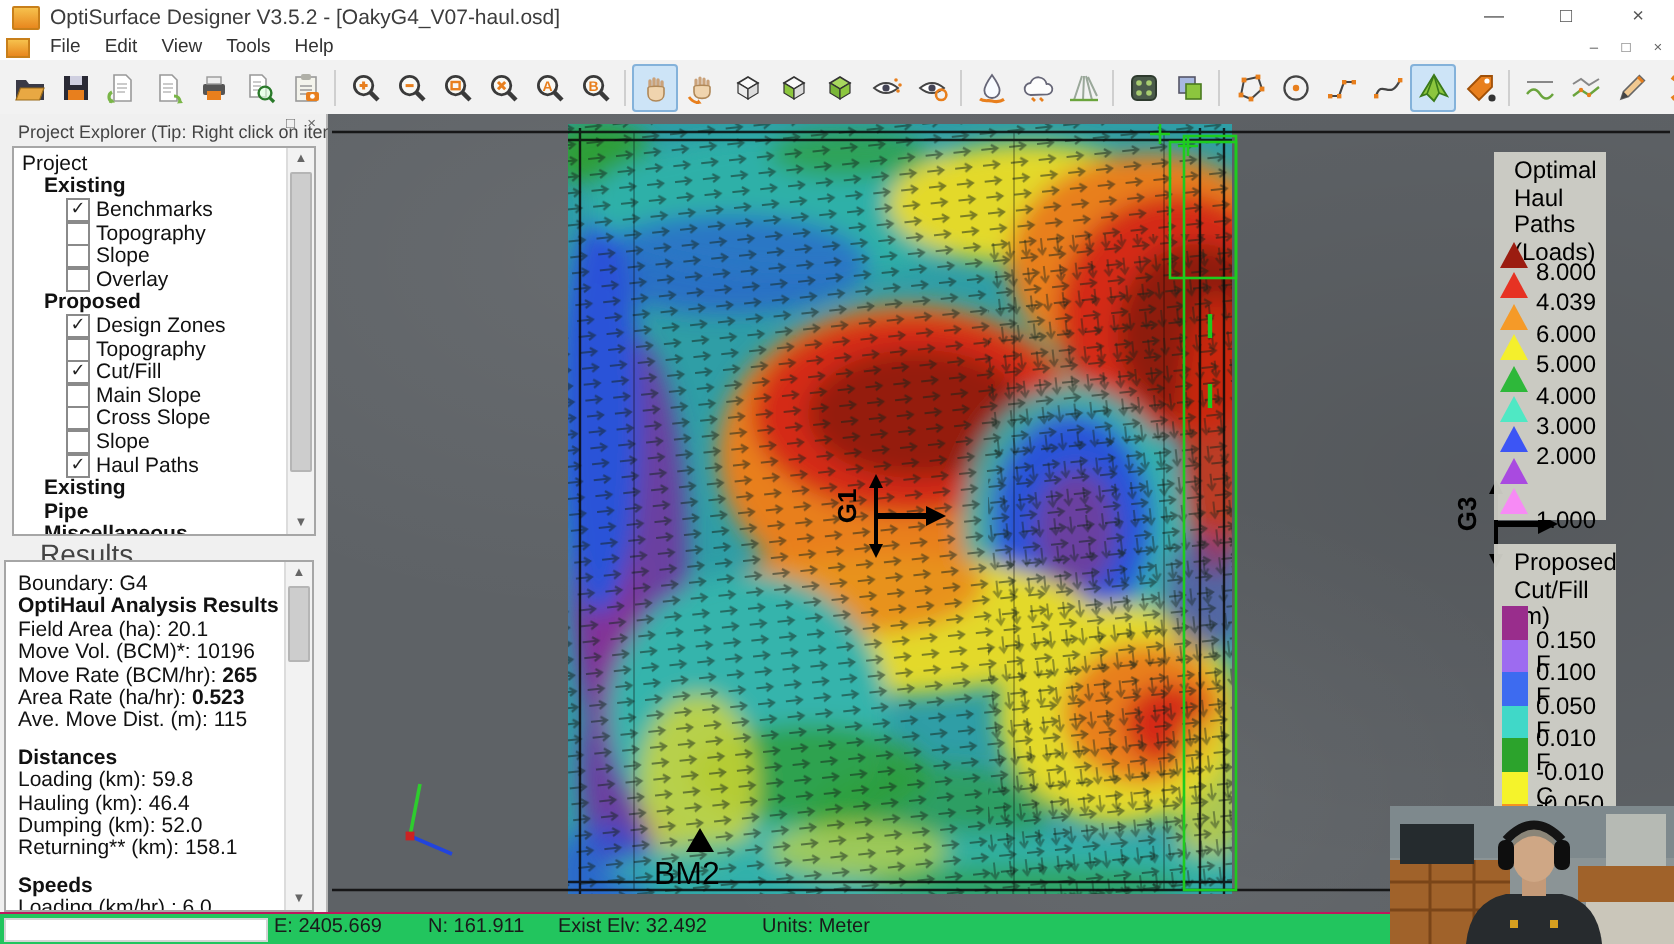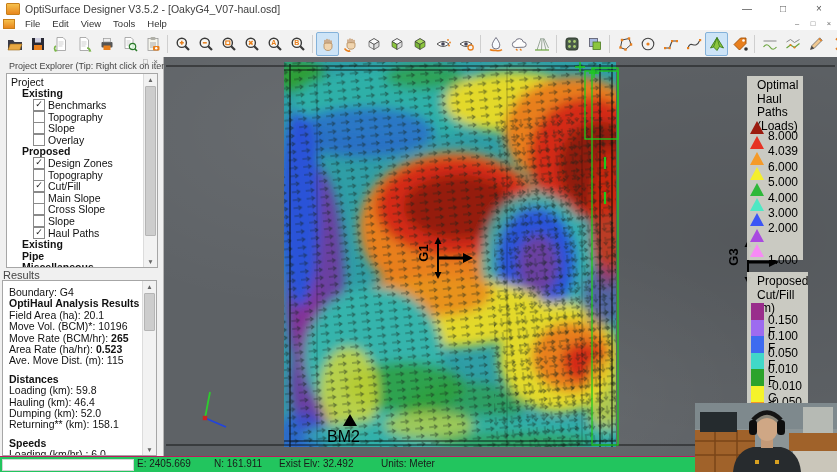--- a/index.html
+++ b/index.html
@@ -28,21 +28,21 @@
   .tree-box{position:absolute;top:16px;left:6px;width:150px;height:193px;background:#fff;border:1px solid #a6a6a6;overflow:hidden;}
   .tree-rows{position:absolute;top:2px;left:2px;right:14px;}
   .tree-row{height:11.6px;display:flex;align-items:center;font-size:10.5px;color:#111;white-space:nowrap;}
   .tree-row .cb{width:10px;height:10px;border:1px solid #8a8a8a;background:#fff;margin-right:3px;flex:none;
      font-size:9px;line-height:9px;text-align:center;color:#222;}
   .bold{font-weight:bold;}
   .vscroll{position:absolute;top:0;right:0;bottom:0;width:13px;background:#f2f2f2;border-left:1px solid #dcdcdc;}
   .vscroll .arr{position:absolute;left:0;right:0;height:11px;font-size:6.5px;color:#666;text-align:center;line-height:11px;background:#f2f2f2;}
   .vscroll .arr.up{top:0;} .vscroll .arr.dn{bottom:0;}
   .vscroll .thumb{position:absolute;left:1px;right:1px;background:#cdcdcd;border:1px solid #b5b5b5;border-radius:1px;}
-  .results-label{position:absolute;top:212px;left:3px;font-size:11px;color:#444;text-decoration:underline;}
+  .results-label{position:absolute;top:212px;left:20px;font-size:14px;color:#444;text-decoration:underline;}
   .results-box{position:absolute;top:223px;left:2px;width:153px;bottom:1px;background:#fff;border:1px solid #a6a6a6;overflow:hidden;}
   .res-lines{position:absolute;top:5px;left:6px;right:15px;}
   .res-line{font-size:10.5px;color:#111;height:11.4px;white-space:nowrap;}
   .res-line.blank{height:7px;}
   
   .map{position:absolute;left:164px;top:57px;right:0;bottom:15px;overflow:hidden;
      background:
        radial-gradient(420px 260px at 22% 18%, rgba(255,255,255,.06), transparent 70%),
        radial-gradient(520px 320px at 85% 45%, rgba(0,0,0,.10), transparent 70%),
        radial-gradient(320px 220px at 60% 85%, rgba(255,255,255,.05), transparent 70%),

